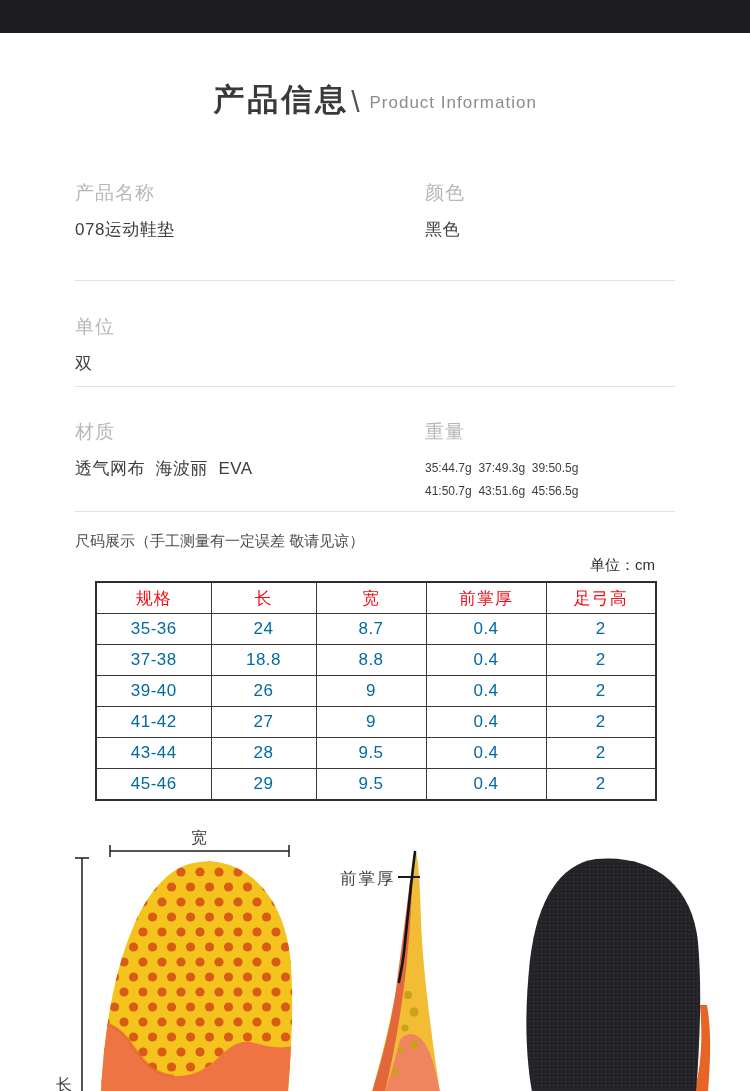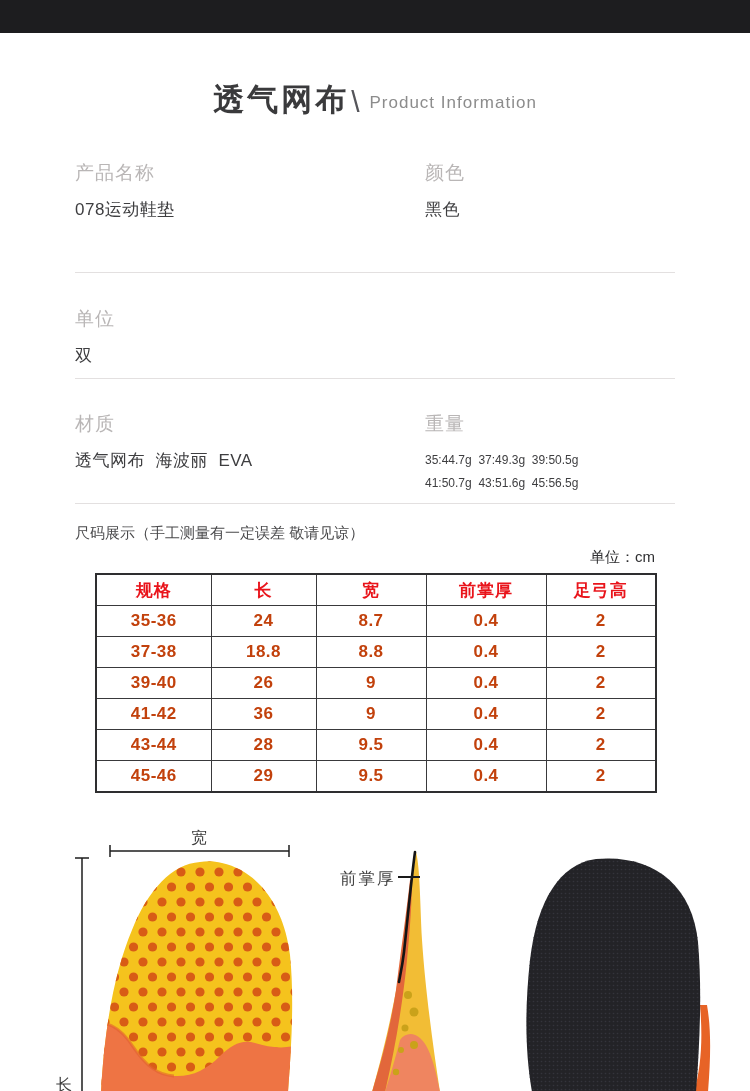--- a/index.html
+++ b/index.html
@@ -8,54 +8,54 @@
     font-family:"Liberation Sans","DejaVu Sans",sans-serif;
     -webkit-font-smoothing:antialiased;
   }
   .page{position:relative;width:750px;height:1091px;overflow:hidden;background:#fff;}
   .topbar{width:750px;height:33px;background:#1d1d1f;}
   .title-wrap{margin-top:46px;text-align:center;white-space:nowrap;}
   .title-zh{font-size:31px;font-weight:700;color:#3a3a3c;letter-spacing:3px;}
   .title-sep{font-size:30px;font-weight:300;color:#55555a;margin-left:2px;vertical-align:-2px;}
   .title-en{font-size:17px;color:#8c8c8c;margin-left:10px;letter-spacing:1px;vertical-align:2px;}
   .section{margin:0 75px;border-bottom:1px solid #e3e0e0;display:flex;}
-  .sec-1{margin-top:40px;padding-bottom:50px;}
+  .sec-1{margin-top:60px;padding-bottom:38px;}
   .sec-2{margin-top:34px;padding-bottom:10px;}
   .sec-3{margin-top:33px;padding-bottom:8px;}
   .col-left{width:350px;flex:0 0 350px;}
   .col-right{flex:1;}
   .f-label{font-size:19px;line-height:24px;color:#b9b6b6;letter-spacing:1px;}
   .f-values{margin-top:13px;}
   .f-line{font-size:17px;line-height:24px;color:#3e3e40;white-space:pre-wrap;letter-spacing:0.5px;}
   .f-line.small{font-size:12px;line-height:23px;letter-spacing:0;}
   .note-row{margin:20px 75px 0 75px;font-size:15px;line-height:18px;color:#4a4a4c;}
   .unit-row{margin:6px 95px 0 0;text-align:right;font-size:15px;line-height:18px;color:#2f2f31;}
   table.size-table{
     margin:7px 0 0 95px;width:560px;border-collapse:collapse;table-layout:fixed;
     border:2px solid #2e2e30;
   }
   table.size-table td,table.size-table th{
     border:1px solid #39393b;height:30px;text-align:center;vertical-align:middle;
-    font-weight:700;padding:0;
+    font-weight:400;padding:0;
   }
   table.size-table th{font-size:17px;color:#e9141b;letter-spacing:1px;}
-  table.size-table td{font-size:17px;color:#c2410c;letter-spacing:0.5px;}
+  table.size-table td{font-size:17px;color:#0369a1;letter-spacing:0.5px;}
   .figure{position:absolute;left:0;top:818px;width:750px;height:273px;}
   .figure svg{display:block;}
   svg text{font-family:"Liberation Sans","DejaVu Sans",sans-serif;}
 </style>
 </head>
 <body>
 
 <div class="page">
 
   <div class="topbar"></div>
 
   <div class="title-wrap">
-    <span class="title-zh">透气网布</span><span class="title-sep">\</span><span class="title-en">Product Information</span>
+    <span class="title-zh">产品信息</span><span class="title-sep">\</span><span class="title-en">Product Information</span>
   </div>
 
   <div class="section sec-1">
     <div class="col-left">
       <div class="f-label">产品名称</div>
       <div class="f-values">
           <div class="f-line">078运动鞋垫</div>
         </div>
     </div>
     <div class="col-right">
@@ -128,21 +128,21 @@
         </tr>
         <tr>
           <td>39-40</td>
           <td>26</td>
           <td>9</td>
           <td>0.4</td>
           <td>2</td>
         </tr>
         <tr>
           <td>41-42</td>
-          <td>36</td>
+          <td>27</td>
           <td>9</td>
           <td>0.4</td>
           <td>2</td>
         </tr>
         <tr>
           <td>43-44</td>
           <td>28</td>
           <td>9.5</td>
           <td>0.4</td>
           <td>2</td>

